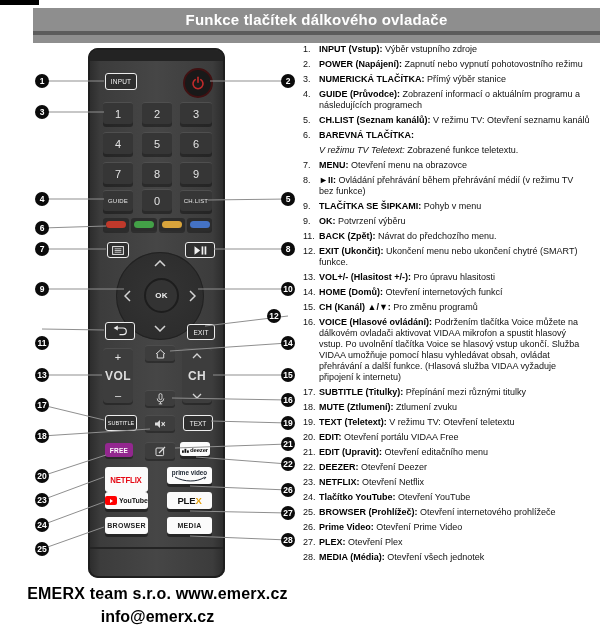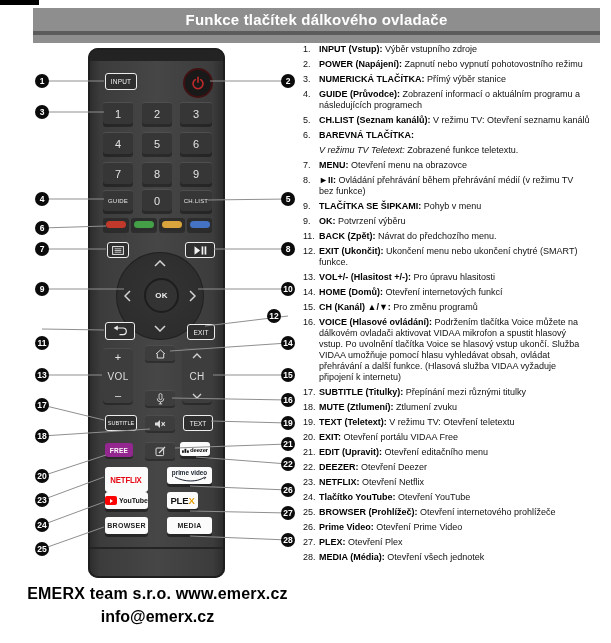--- a/index.html
+++ b/index.html
@@ -42,21 +42,21 @@
         background:radial-gradient(circle at 50% 45%,#343434 0%,#2d2d2d 70%,#262626 100%);
         box-shadow:inset 0 0 0 1px #222;}
   .ok-btn{position:absolute;left:56px;top:230px;width:31px;height:31px;border-radius:50%;background:#333;
           border:2px solid #1d1d1d;color:#efefef;font-size:8px;font-weight:bold;
           display:flex;align-items:center;justify-content:center;letter-spacing:.3px;}
   .chev{position:absolute;}
 
   .rocker{position:absolute;top:300px;width:30px;height:55px;background:#3d3d3d;border-radius:4px;
           box-shadow:0 2px 0 rgba(0,0,0,.32);border-top:1px solid #4d4d4d;color:#e2e2e2;
           display:flex;flex-direction:column;align-items:center;justify-content:space-between;padding:4px 0;box-sizing:border-box;}
-  .rocker .rk-label{font-size:10px;letter-spacing:.4px;color:#ddd;}
+  .rocker .rk-label{font-size:12px;letter-spacing:.4px;color:#ddd;font-weight:bold;}
   .rocker .rk-sign{font-size:11px;line-height:8px;color:#e8e8e8;}
 
   .brand-free{left:17px;top:395px;width:28px;height:14px;background:#93278f;color:#fff;
               font-size:6.5px;font-weight:bold;letter-spacing:.3px;border:0;box-shadow:0 2px 0 rgba(0,0,0,.35);}
   .netflix-txt{color:#e50914;font-weight:bold;font-size:8.5px;letter-spacing:-.2px;transform:scaleX(.92);}
   .prime-wrap{display:flex;flex-direction:column;align-items:center;line-height:6px;}
   .prime-txt{font-size:6.3px;font-weight:bold;color:#1b2430;}
   .yt-box{width:12px;height:8.5px;background:#f00;border-radius:2px;display:flex;align-items:center;justify-content:center;margin-right:2px;}
   .yt-tri{width:0;height:0;border-left:3.5px solid #fff;border-top:2.2px solid transparent;border-bottom:2.2px solid transparent;}
   .yt-txt{font-size:7px;font-weight:bold;color:#111;}
@@ -244,21 +244,21 @@
     </span>
   </div>
 
   <div class="wbtn" style="left:17px;top:444px;width:43px;height:17px;">
     <span class="yt-box">
         <span class="yt-tri"></span>
       </span>
     <span class="yt-txt">YouTube</span>
   </div>
 
-  <div class="wbtn" style="left:79px;top:444px;width:31px;height:17px;">
+  <div class="wbtn" style="left:79px;top:444px;width:45px;height:17px;">
     <span class="plex-txt"><span>PLE</span><span class="plex-x">X</span></span>
   </div>
 
   <div class="wbtn" style="left:17px;top:469px;width:43px;height:17px;">
     <span class="plain-txt">BROWSER</span>
   </div>
 
   <div class="wbtn" style="left:79px;top:469px;width:45px;height:17px;">
     <span class="plain-txt">MEDIA</span>
   </div>
@@ -406,21 +406,21 @@
     <div class="li">
       <span class="num">18.</span>
       <div class="txt"><b>MUTE (Ztlumení):</b> Ztlumení zvuku</div>
     </div>
     <div class="li">
       <span class="num">19.</span>
       <div class="txt"><b>TEXT (Teletext):</b> V režimu TV: Otevření teletextu</div>
     </div>
     <div class="li">
       <span class="num">20.</span>
-      <div class="txt"><b>EXIT:</b> Otevření portálu VIDAA Free</div>
+      <div class="txt"><b>EDIT:</b> Otevření portálu VIDAA Free</div>
     </div>
     <div class="li">
       <span class="num">21.</span>
       <div class="txt"><b>EDIT (Upravit):</b> Otevření editačního menu</div>
     </div>
     <div class="li">
       <span class="num">22.</span>
       <div class="txt"><b>DEEZER:</b> Otevření Deezer</div>
     </div>
     <div class="li">

